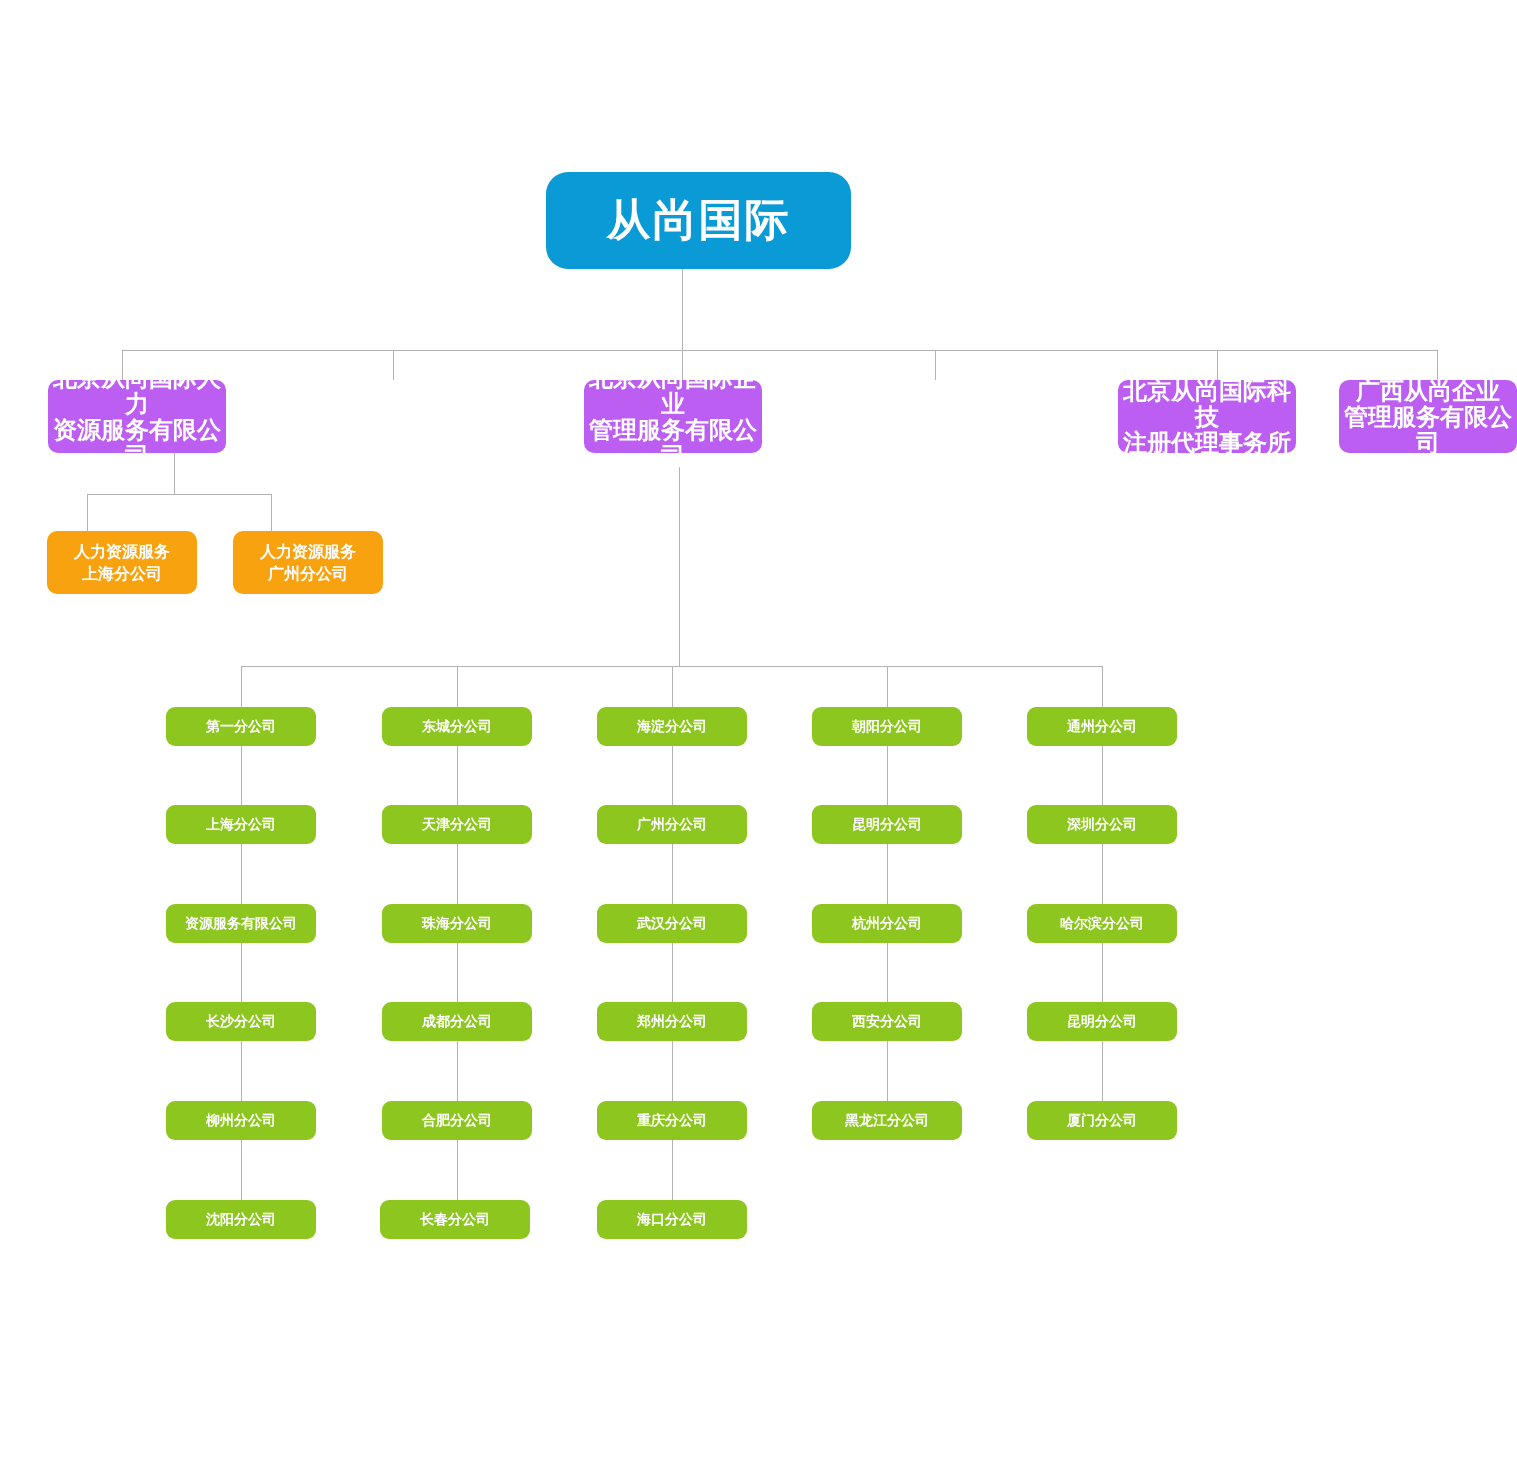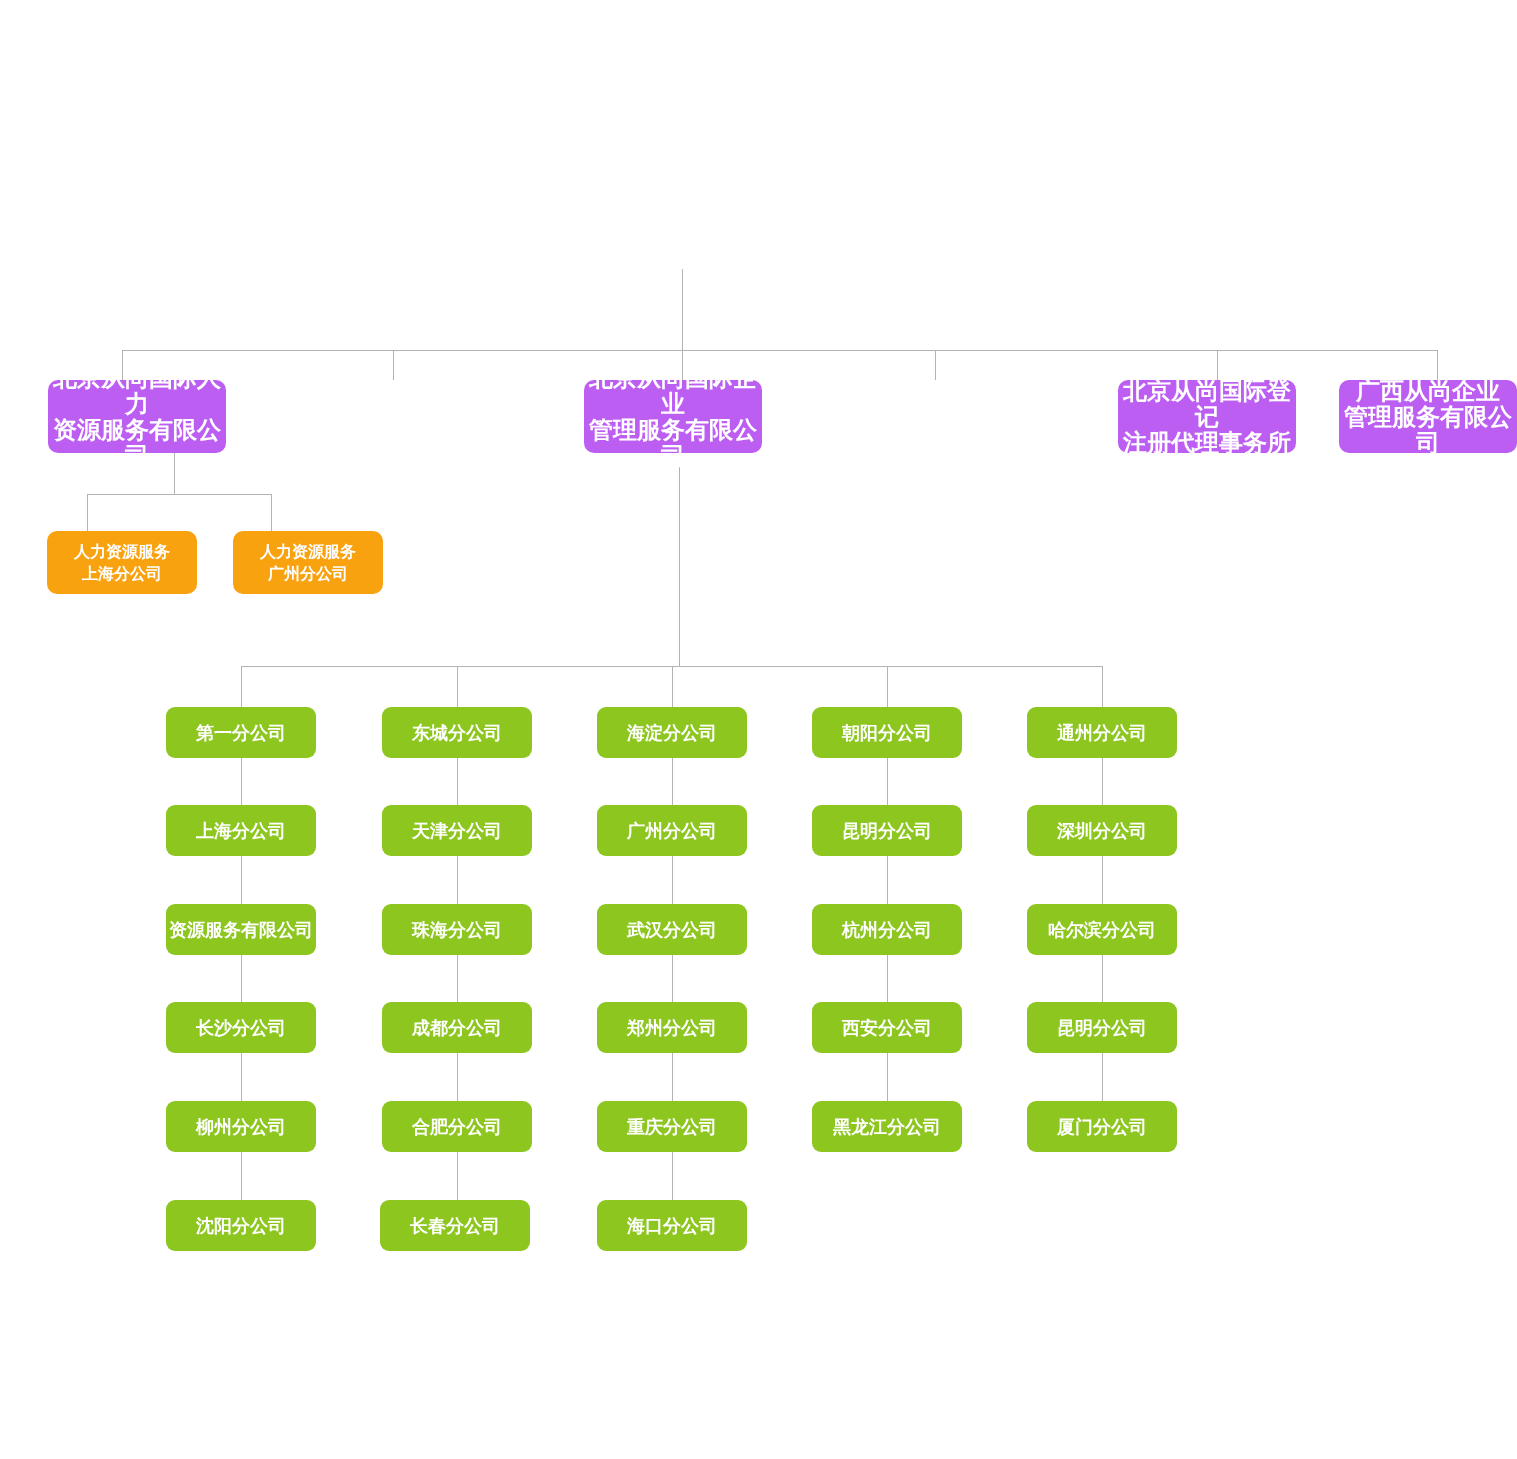--- a/index.html
+++ b/index.html
@@ -28,23 +28,23 @@
     top:380px;width:178px;height:73px;
     background:var(--branch-color,#bd5ef3);
     border-radius:10px;font-size:24px;line-height:26px;
   }
   .node.sub{
     top:531px;width:150px;height:63px;
     background:var(--sub-branch-color,#f9a210);
     border-radius:10px;font-size:16px;line-height:22px;
   }
   .node.leaf{
-    width:150px;height:51px;
+    width:150px;height:39px;
     background:var(--leaf-color,#8cc61e);
-    border-radius:9px;font-size:18px;
+    border-radius:9px;font-size:14px;
   }
 </style>
 </head>
 <body>
 
 <div class="canvas">
 
   <div class="line v" style="left:682px;top:269px;height:81px"></div>
   <div class="line h" style="left:122px;top:350px;width:1315px"></div>
   <div class="line v" style="left:122px;top:350px;height:30px"></div>
@@ -60,26 +60,27 @@
   <div class="line v" style="left:271px;top:494px;height:37px"></div>
 
   <div class="line v" style="left:679px;top:453px;height:213px"></div>
   <div class="line h" style="left:241px;top:666px;width:861px"></div>
   <div class="line v" style="left:241px;top:666px;height:534px"></div>
   <div class="line v" style="left:457px;top:666px;height:534px"></div>
   <div class="line v" style="left:672px;top:666px;height:534px"></div>
   <div class="line v" style="left:887px;top:666px;height:435px"></div>
   <div class="line v" style="left:1102px;top:666px;height:435px"></div>
 
+  <div class="node root">从尚国际</div>
 
   <div class="node branch" style="left:48px">北京从尚国际人力
 资源服务有限公司</div>
   <div class="node branch" style="left:584px">北京从尚国际企业
 管理服务有限公司</div>
-  <div class="node branch" style="left:1118px">北京从尚国际登记
+  <div class="node branch" style="left:1118px">北京从尚国际科技
 注册代理事务所</div>
   <div class="node branch" style="left:1339px">广西从尚企业
 管理服务有限公司</div>
 
   <div class="node sub" style="left:47px">人力资源服务
 上海分公司</div>
   <div class="node sub" style="left:233px">人力资源服务
 广州分公司</div>
 
   <div class="node leaf" style="left:166px;top:707px">第一分公司</div>

